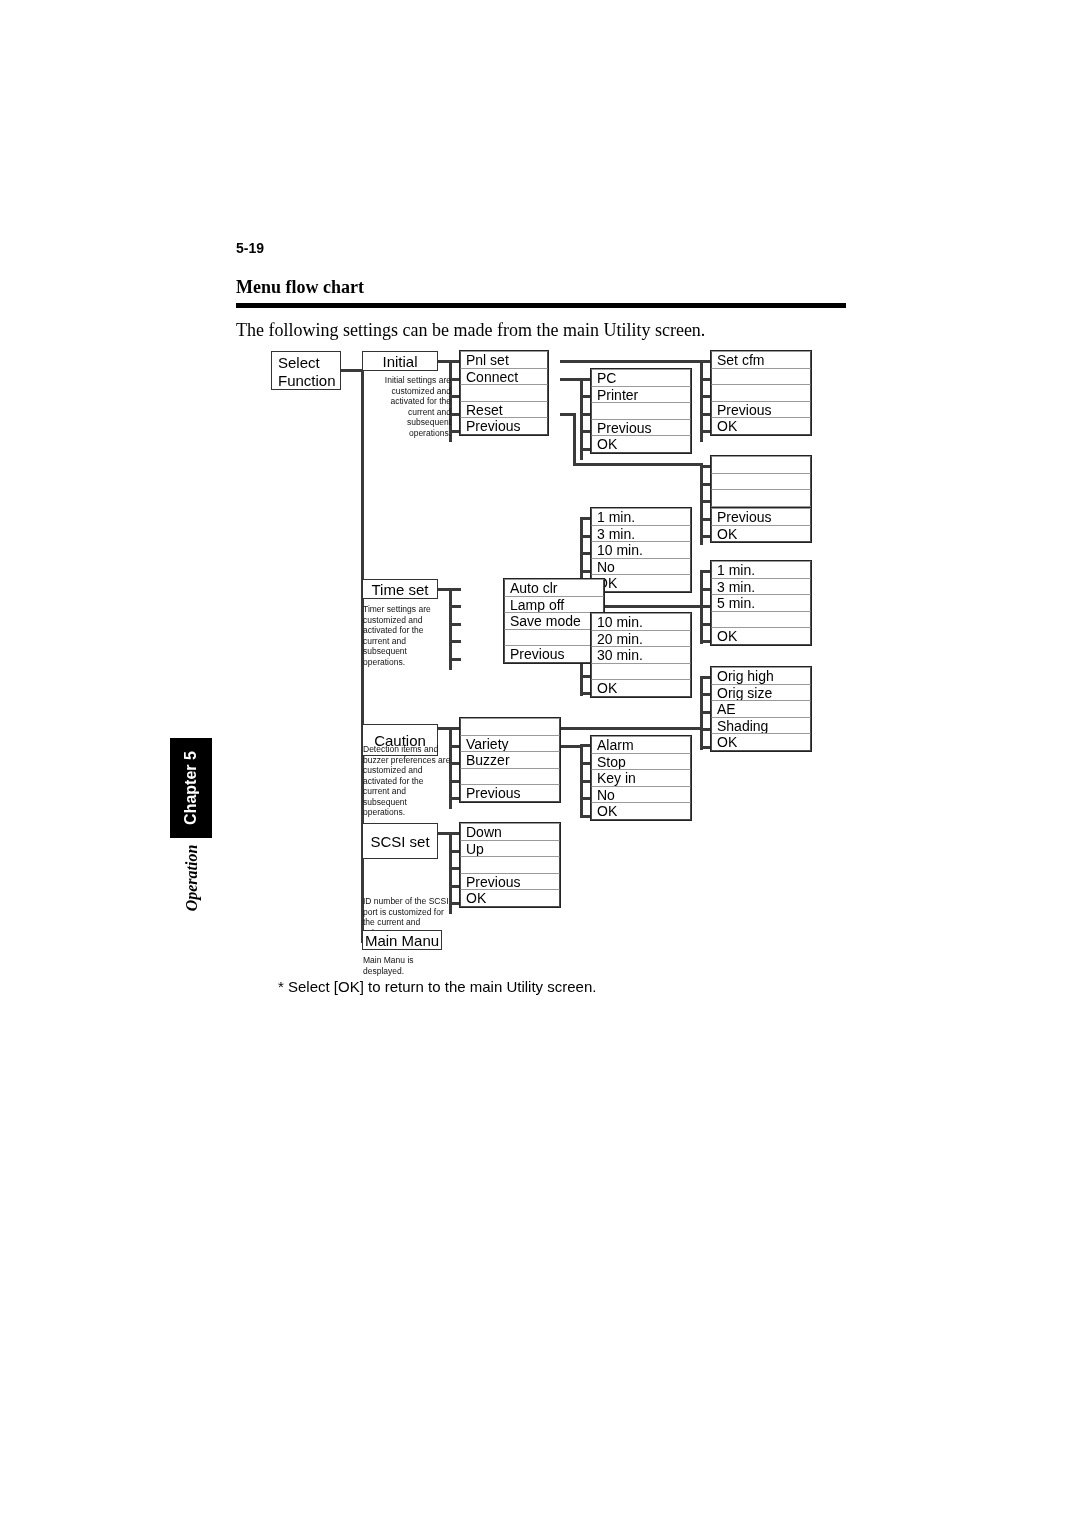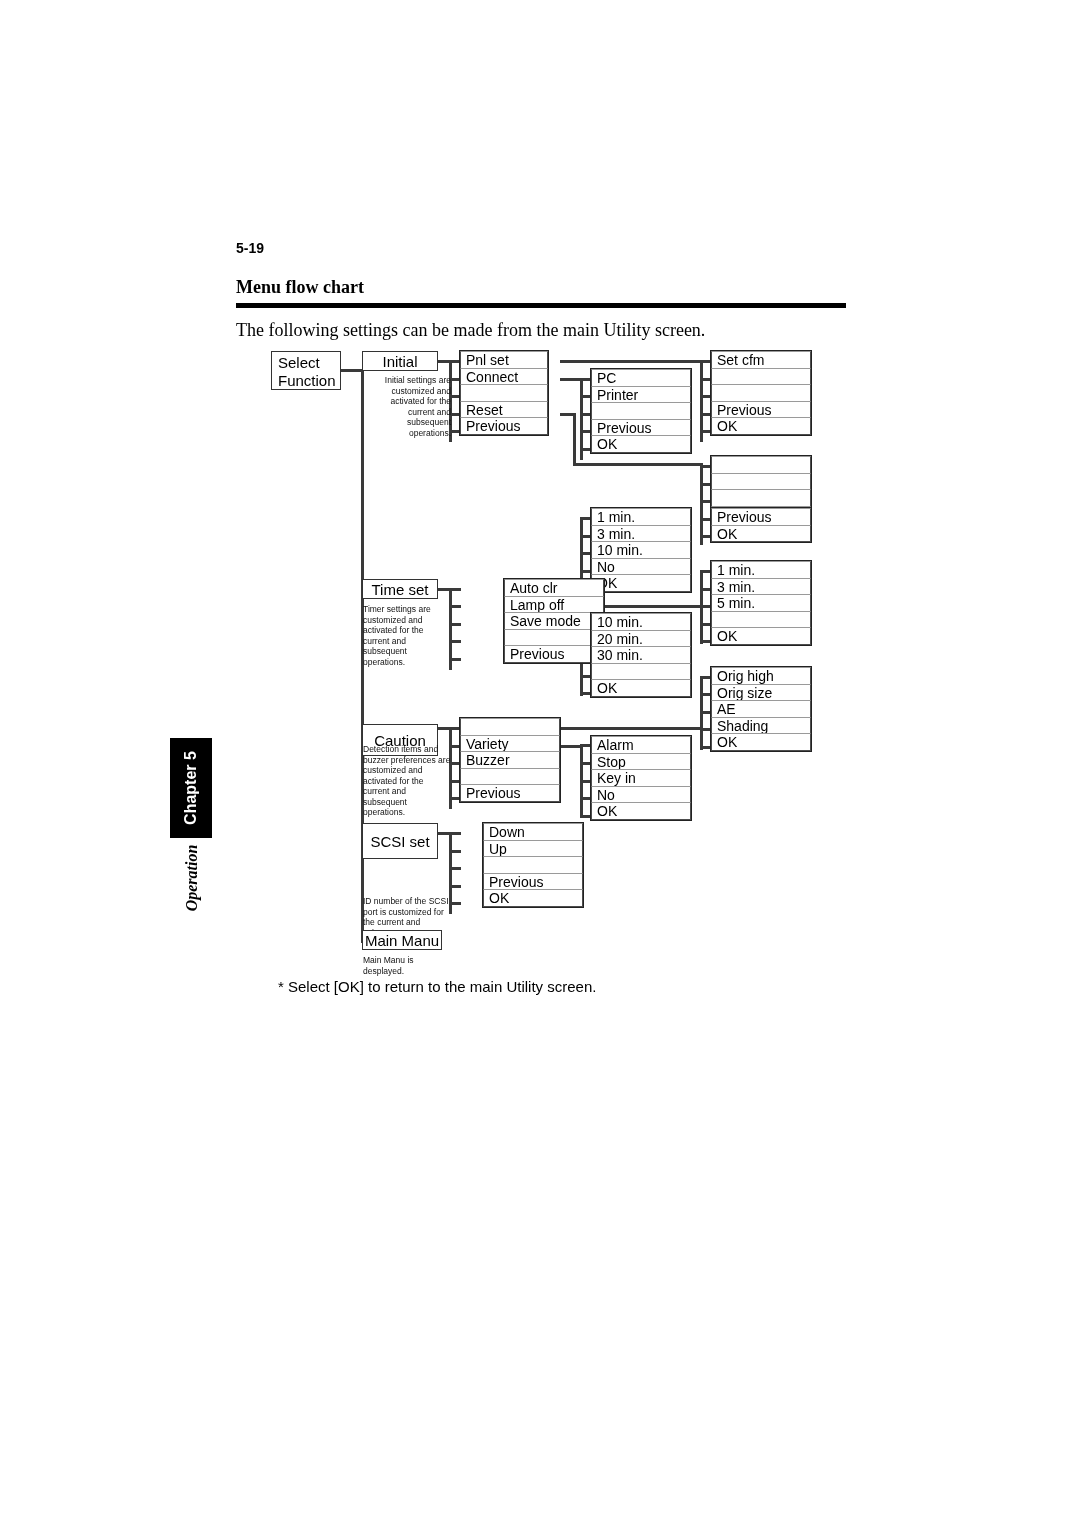--- a/index.html
+++ b/index.html
@@ -326,21 +326,21 @@
     </div>
 
   <div class="col outline" style="left:591px;top:736px;width:100px;">
       <div class="cell">Alarm</div>
       <div class="cell">Stop</div>
       <div class="cell">Key in</div>
       <div class="cell">No</div>
       <div class="cell">OK</div>
     </div>
 
-  <div class="col outline" style="left:460px;top:823px;width:100px;margin-left:23px;">
+  <div class="col outline" style="left:460px;top:823px;width:100px;">
       <div class="cell">Down</div>
       <div class="cell">Up</div>
       <div class="cell"></div>
       <div class="cell">Previous</div>
       <div class="cell">OK</div>
     </div>
 
 </div>
 
 </body></html>

